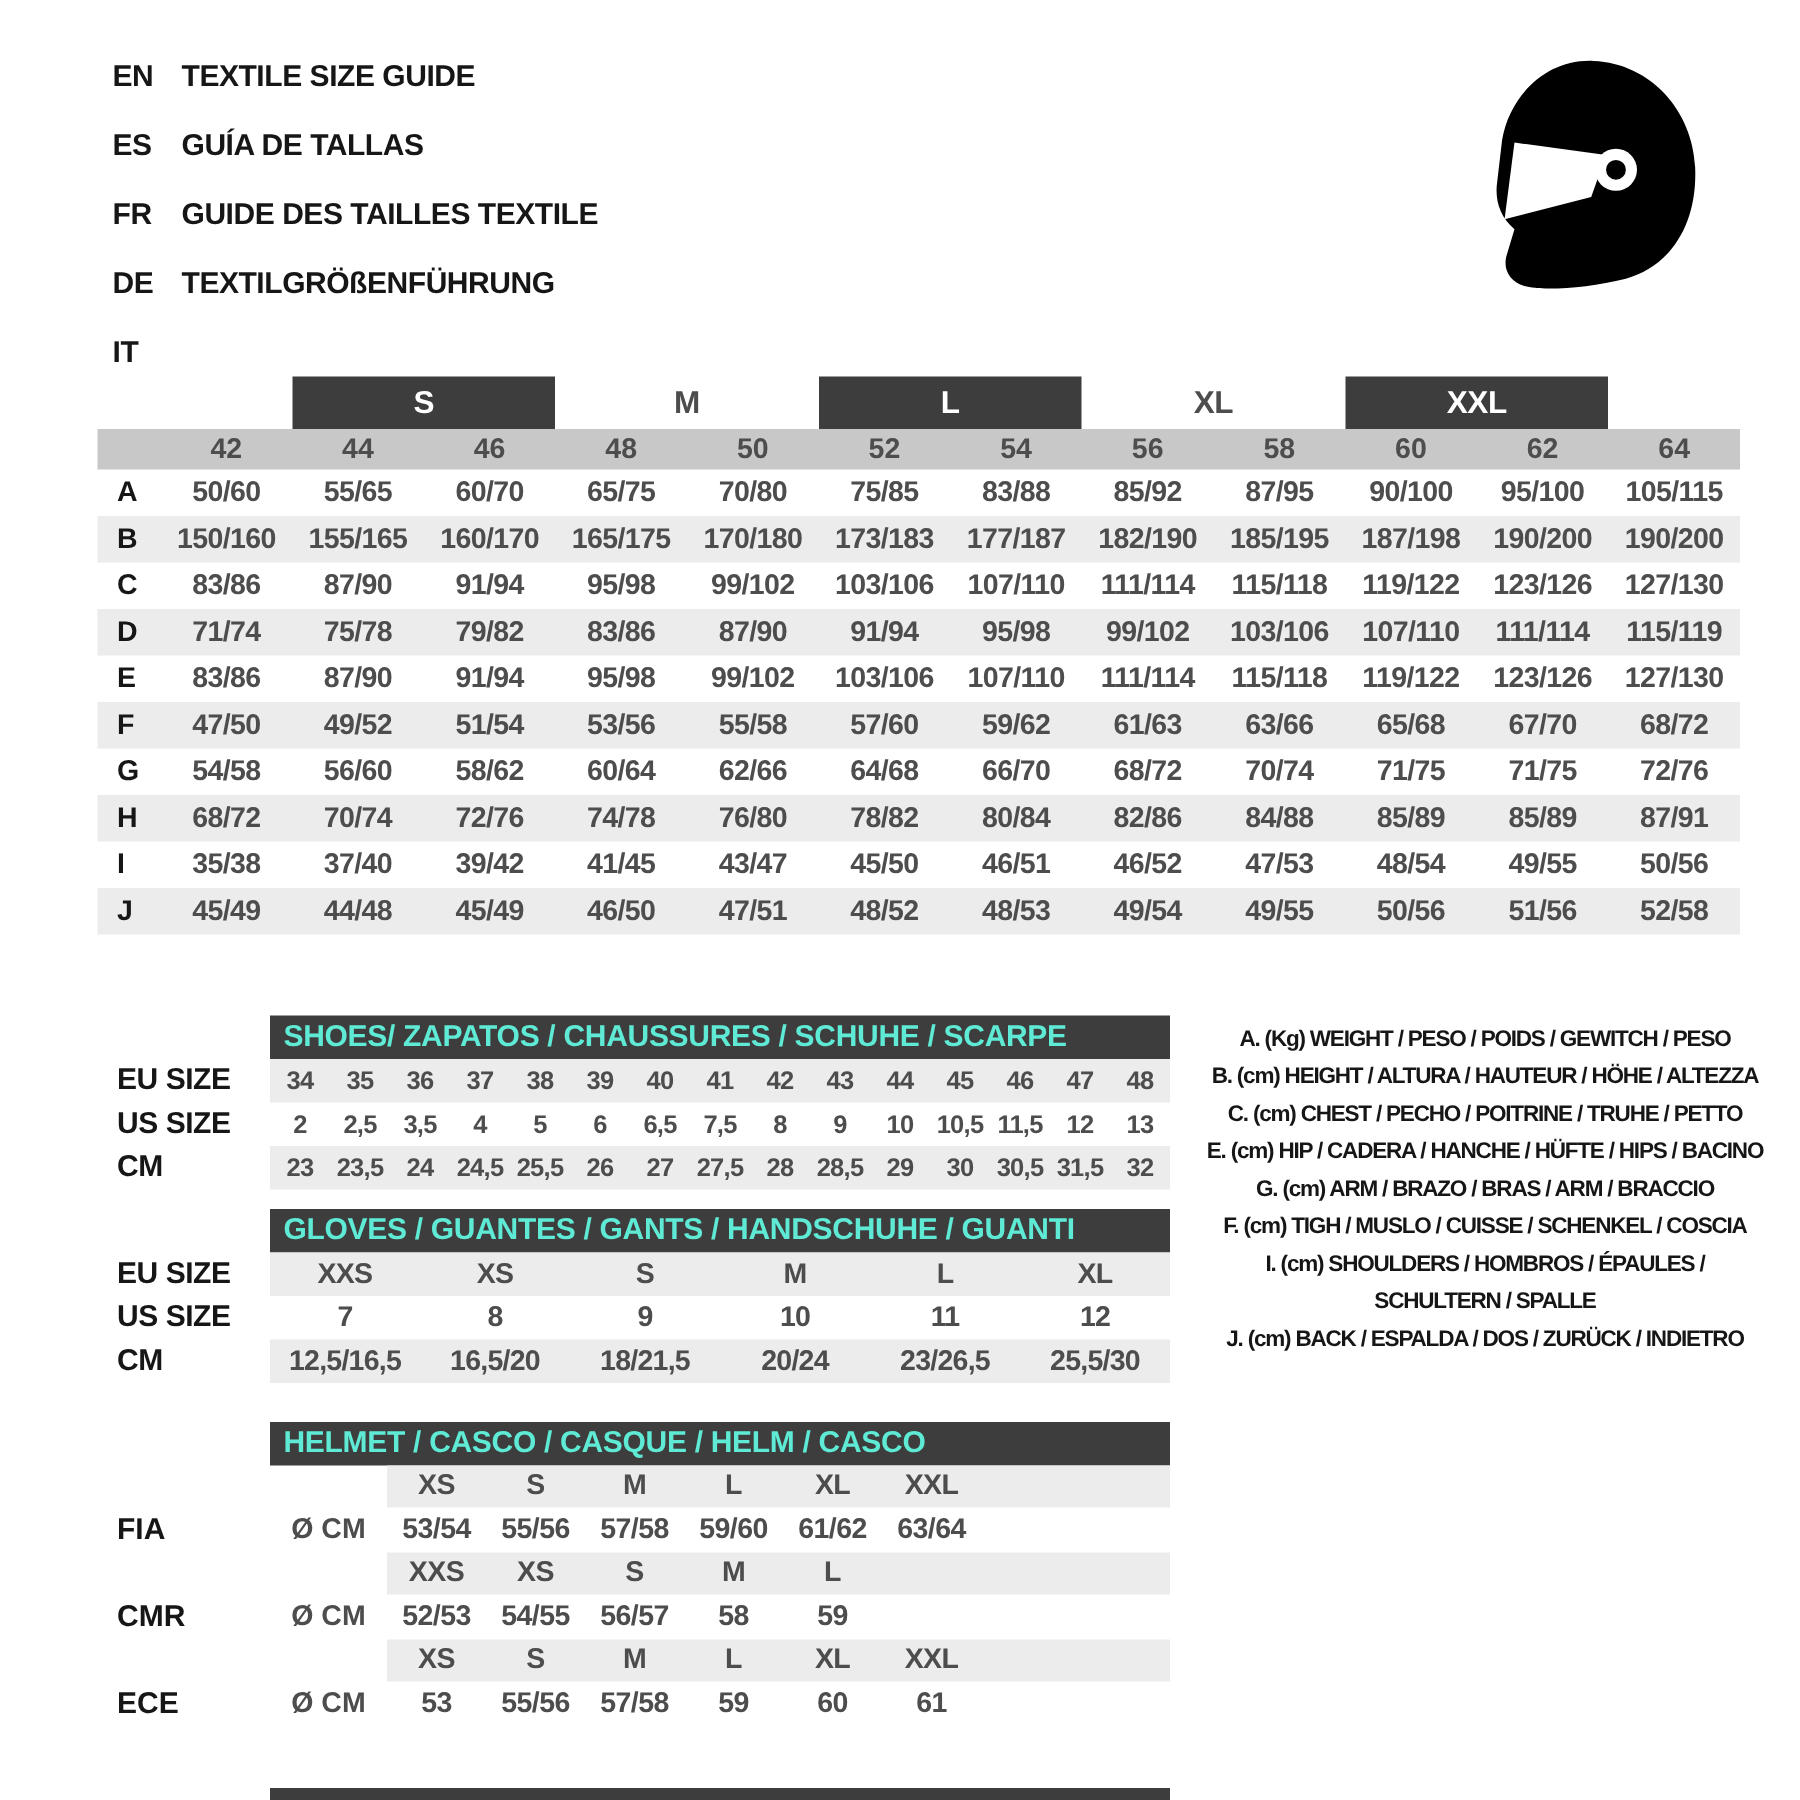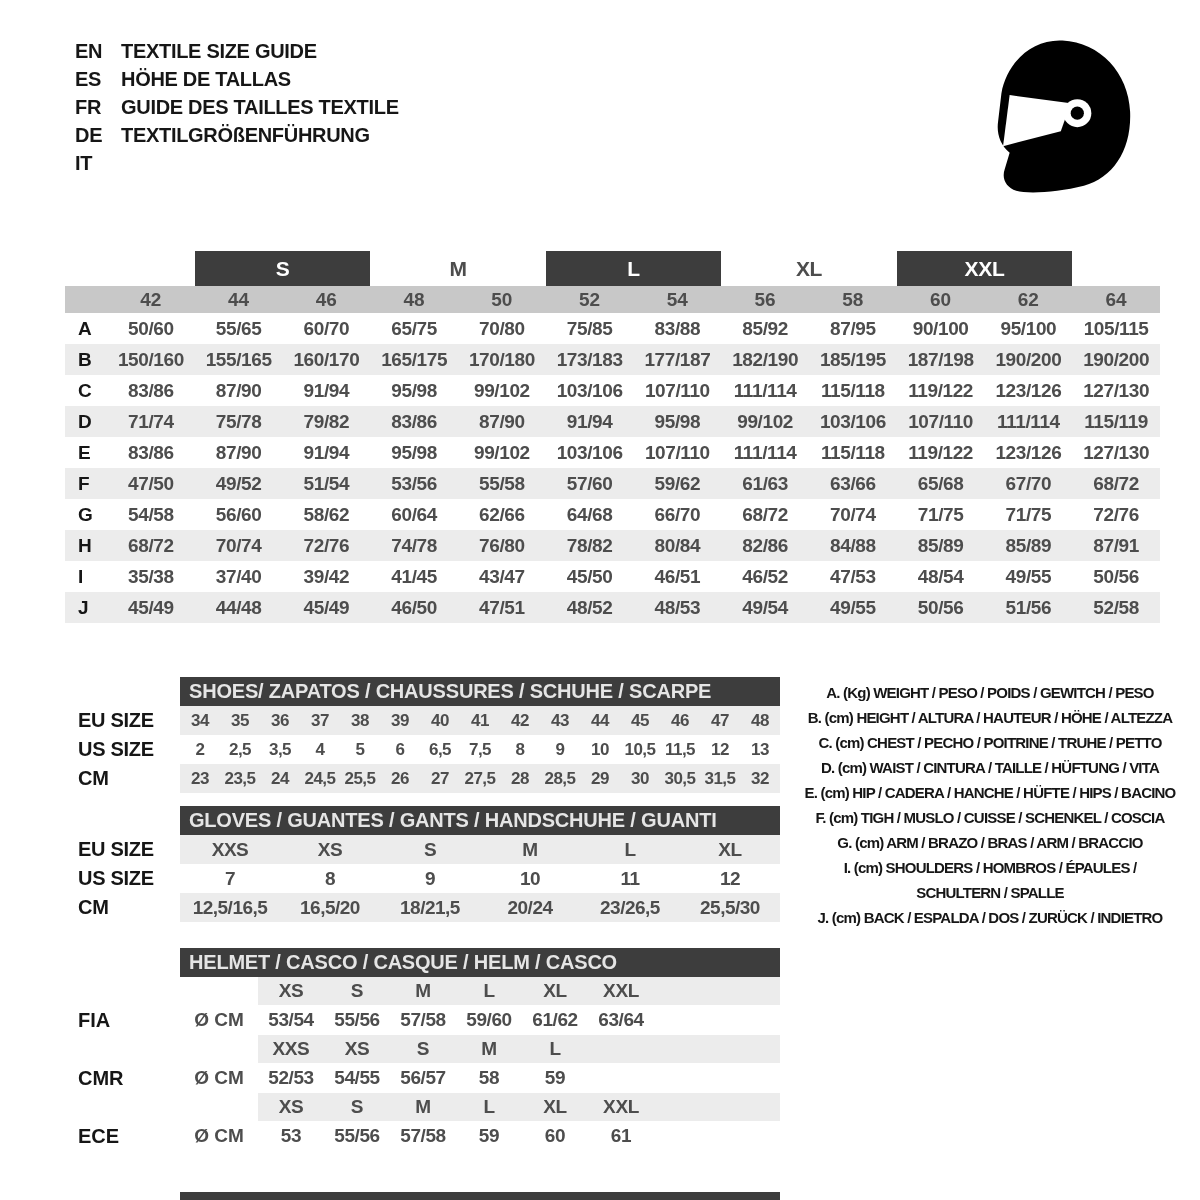--- a/index.html
+++ b/index.html
@@ -3,21 +3,21 @@
 <meta charset="utf-8">
 <style>
   html,body{margin:0;padding:0;}
   body{
     width:1200px;height:1200px;position:relative;background:#fff;
     font-family:"Liberation Sans",sans-serif;color:#161616;overflow:hidden;
   }
   .abs{position:absolute;}
 
   
-  #langs{left:75px;top:40px;display:grid;grid-template-columns:46px auto;row-gap:5px;
+  #langs{left:75px;top:40px;display:grid;grid-template-columns:46px auto;row-gap:23px;
     font-weight:bold;font-size:20px;letter-spacing:-0.3px;white-space:nowrap;color:#161616;}
   .lcode,.ltitle{line-height:23px;}
 
   
   #helmet-icon{left:975px;top:34px;width:165px;height:165px;}
 
   
   #mtable{left:65px;top:251px;width:1095px;}
   .grow,.crow,.trow{display:grid;grid-template-columns:42px repeat(12,1fr);}
   .grow{height:35px;}
@@ -30,21 +30,21 @@
   .g3{grid-column:9 / span 2;}
   .g4{grid-column:11 / span 2;}
   .crow{height:27px;background:#c8c8c8;margin-top:0;}
   .crow .cell{display:flex;align-items:center;justify-content:center;font-weight:bold;font-size:19px;color:#4d4d4d;}
   .trow{height:31px;}
   #tbody .trow:nth-child(even){background:#ececec;}
   .trow .letter{display:flex;align-items:center;padding-left:13px;font-weight:bold;font-size:19px;color:#161616;}
   .trow .cell{display:flex;align-items:center;justify-content:center;font-weight:bold;font-size:19px;color:#4d4d4d;letter-spacing:-0.4px;}
 
   
-  .bar{position:absolute;left:180px;width:600px;height:29px;background:#3d3d3d;color:#e5e5e5;
+  .bar{position:absolute;left:180px;width:600px;height:29px;background:#3d3d3d;color:#5eead4;
     font-weight:bold;font-size:20px;display:flex;align-items:center;padding-left:9px;
     box-sizing:border-box;letter-spacing:-0.2px;white-space:nowrap;}
   #shoes-bar{top:677px;}
   #gloves-bar{top:806px;}
   #helmetsec-bar{top:948px;}
 
   
   #shoes-rows{left:65px;top:706px;width:715px;}
   .srow{position:relative;display:grid;grid-template-columns:115px repeat(15,1fr);height:29px;}
   #shoes-rows .srow:nth-child(odd)::before{content:"";position:absolute;left:115px;right:0;top:0;bottom:0;background:#ececec;}
@@ -77,21 +77,21 @@
 </style>
 </head>
 <body>
 
 <div id="langs" class="abs">
 
     <div class="lcode">EN</div>
     <div class="ltitle">TEXTILE SIZE GUIDE</div>
 
     <div class="lcode">ES</div>
-    <div class="ltitle">HÖHE DE TALLAS</div>
+    <div class="ltitle">GUÍA DE TALLAS</div>
 
     <div class="lcode">FR</div>
     <div class="ltitle">GUIDE DES TAILLES TEXTILE</div>
 
     <div class="lcode">DE</div>
     <div class="ltitle">TEXTILGRÖßENFÜHRUNG</div>
 
     <div class="lcode">IT</div>
 
 </div>
@@ -715,28 +715,27 @@
 </div>
 
 <div id="legend" class="abs">
 
     <div class="legend-item">A. (Kg) WEIGHT / PESO / POIDS / GEWITCH / PESO</div>
 
     <div class="legend-item">B. (cm) HEIGHT / ALTURA / HAUTEUR / HÖHE / ALTEZZA</div>
 
     <div class="legend-item">C. (cm) CHEST / PECHO / POITRINE / TRUHE / PETTO</div>
 
-    <div class="legend-item">D. (cm) WAIST / CINTURA / TAILLE / HÜFTUNG / VITA</div>
 
     <div class="legend-item">E. (cm) HIP / CADERA / HANCHE / HÜFTE / HIPS / BACINO</div>
 
+    <div class="legend-item">G. (cm) ARM / BRAZO / BRAS / ARM / BRACCIO</div>
+
     <div class="legend-item">F. (cm) TIGH / MUSLO / CUISSE / SCHENKEL / COSCIA</div>
 
-    <div class="legend-item">G. (cm) ARM / BRAZO / BRAS / ARM / BRACCIO</div>
-
 
     <div class="legend-item">I. (cm) SHOULDERS / HOMBROS / ÉPAULES / SCHULTERN / SPALLE</div>
 
     <div class="legend-item">J. (cm) BACK / ESPALDA / DOS / ZURÜCK / INDIETRO</div>
 
 </div>
 
 <div id="bottom-bar" class="abs"></div>
 
 </body></html>

